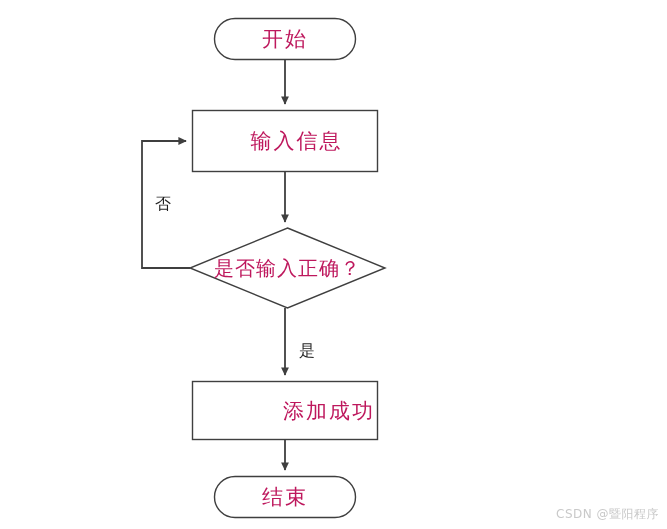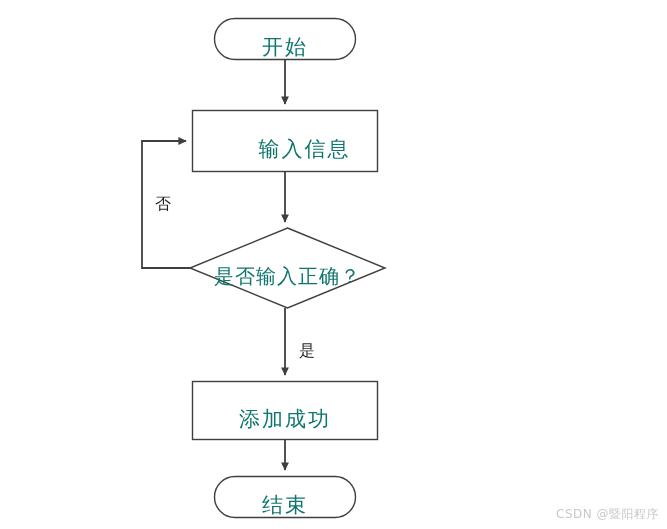--- a/index.html
+++ b/index.html
@@ -20,39 +20,38 @@
     left: 0;
     top: 0;
     width: 667px;
     height: 529px;
   }
   .node-text {
     position: absolute;
     display: flex;
     align-items: center;
     justify-content: center;
-    color: #0f766e;
+    color: #be185d;
     font-size: 21px;
     letter-spacing: 2px;
     white-space: nowrap;
     font-family: Liberation Mono, monospace;
-    margin-top: 8px;
   }
   .edge-label {
     position: absolute;
     color: #1f1f1f;
     font-size: 16px;
     white-space: nowrap;
     font-family: "DejaVu Sans", "Liberation Sans", sans-serif;
   }
   
   #label-start      { left: 214px; top: 18px;  width: 142px; height: 42px; }
-  #label-input      { left: 192px; top: 110px; width: 209px; height: 62px; padding-left: 8px; }
+  #label-input      { left: 192px; top: 110px; width: 209px; height: 62px; }
   #label-decision   { left: 190px; top: 228px; width: 195px; height: 80px; font-size: 20px; letter-spacing: 1px; }
-  #label-success    { left: 192px; top: 381px; width: 186px; height: 59px; }
+  #label-success    { left: 192px; top: 381px; width: 186px; height: 59px; padding-left: 44px; }
   #label-end        { left: 214px; top: 476px; width: 142px; height: 42px; text-align: center; }
   #label-no         { left: 155px; top: 194px; }
   #label-yes        { left: 299px; top: 341px; }
   #watermark {
     position: absolute;
     left: 556px;
     top: 506px;
     font-size: 12px;
     color: #c9c9c9;
     white-space: nowrap;

